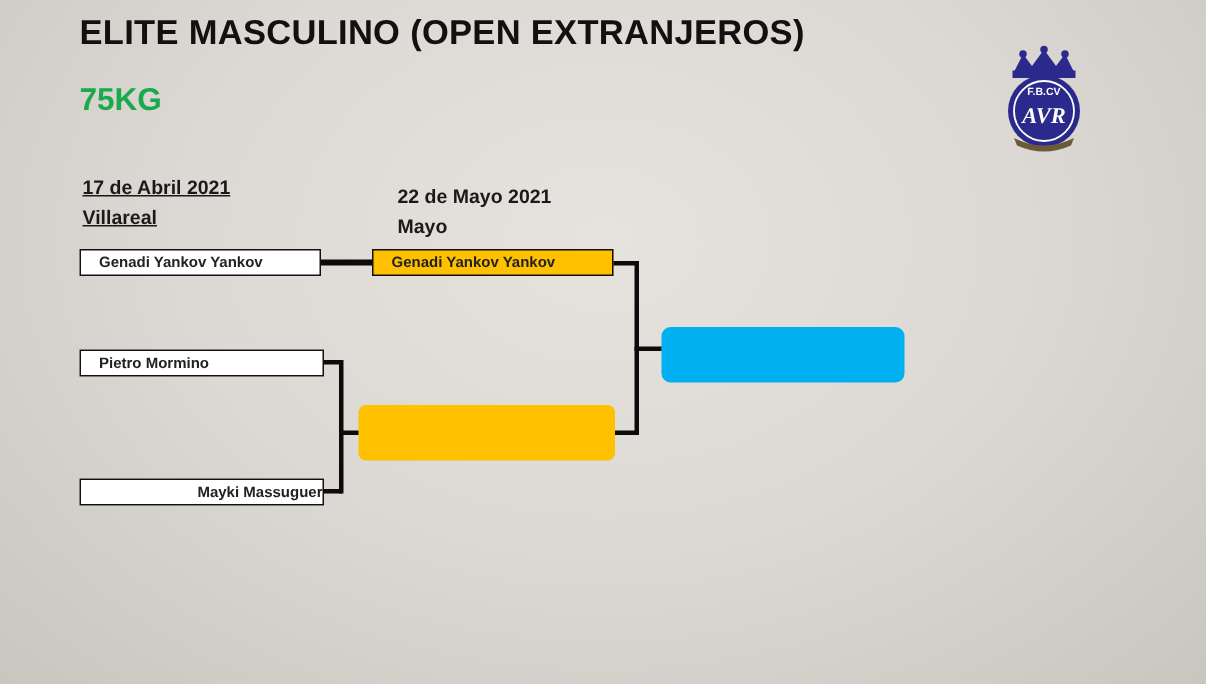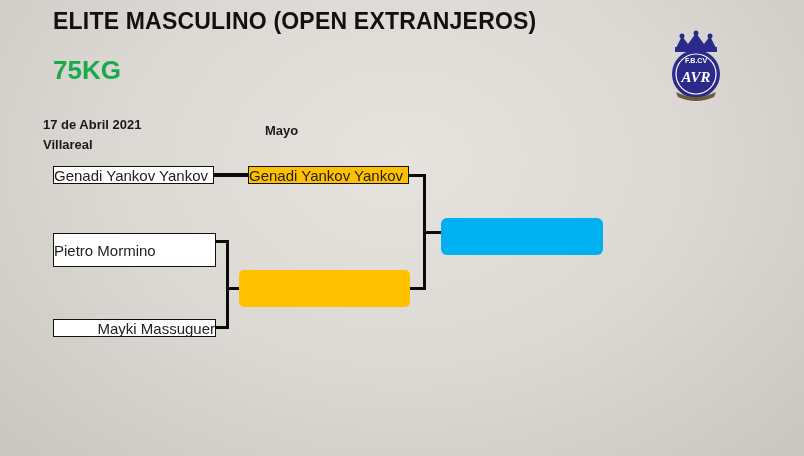--- a/index.html
+++ b/index.html
@@ -3,25 +3,25 @@
 <meta charset="utf-8">
 <style>
   html, body { margin: 0; padding: 0; }
   body {
     width: 804px; height: 456px; overflow: hidden; position: relative;
     background: radial-gradient(ellipse at 50% 35%, #e6e3de 0%, #dcd8d3 50%, #c9c5bf 100%);
     font-family: "Liberation Sans", sans-serif;
   }
   .abs { position: absolute; }
   .title { left: 53px; top: 8px; font-size: 23px; font-weight: bold; color: #111; letter-spacing: 0.2px; white-space: nowrap; }
-  .subtitle { left: 53px; top: 55px; font-size: 26px; font-weight: bold; color: #1aaa4b; }
+  .subtitle { left: 53px; top: 55px; font-size: 21px; font-weight: bold; color: #1aaa4b; }
   .date { font-size: 13px; font-weight: bold; color: #1a1a1a; line-height: 20px; }
   .slot {
     position: absolute; box-sizing: border-box; border: 1.5px solid #111;
-    font-size: 15px; font-weight: normal; color: #222; padding-left: 0;
+    font-size: 10px; font-weight: bold; color: #222; padding-left: 12px;
     display: flex; align-items: center; white-space: nowrap;
   }
   .slot.white { background: #ffffff; }
   .slot.gold { background: #ffc000; }
   .slot.empty-gold { border: none; background: #ffc000; border-radius: 5px; }
   .slot.empty-blue { border: none; background: #00b0f0; border-radius: 6px; }
   .line { position: absolute; background: #0b0b0b; }
   .logo { left: 670px; top: 30px; width: 52px; height: 72px; }
 </style>
 </head>
@@ -38,33 +38,34 @@
     <circle cx="40" cy="6" r="2.5" fill="#2b2a8c"></circle>
     <rect x="5" y="17" width="42" height="5" fill="#2b2a8c"></rect>
     <circle cx="26" cy="44" r="24" fill="#2b2a8c"></circle>
     <circle cx="26" cy="44" r="20" fill="none" stroke="#ffffff" stroke-width="1.2"></circle>
     <text x="26" y="33" font-size="7" fill="#ffffff" text-anchor="middle" font-family="Liberation Sans, sans-serif" font-weight="bold">F.B.CV</text>
     <text x="26" y="52" font-size="15" fill="#ffffff" text-anchor="middle" font-family="Liberation Serif, serif" font-style="italic" font-weight="bold">AVR</text>
     <path d="M6 62 Q26 72 46 62 L44 67 Q26 75 8 67 Z" fill="#6b5a3a"></path>
   </svg>
 </div>
 
-<div class="abs date" style="left:43px; top:115px;">
+<div class="abs date" style="left:55px; top:115px;text-decoration:underline;">
   <div>17 de Abril 2021</div>
   <div>Villareal</div>
 </div>
 
 <div class="abs date" style="left:265px; top:121px;">
+  <div>22 de Mayo 2021</div>
   <div>Mayo</div>
 </div>
 
 <div class="slot white" style="left:53px; top:166px; width:161px; height:18px;">
   <span>Genadi Yankov Yankov</span>
 </div>
-<div class="slot white" style="left:53px; top:233px; width:163px; height:34px;">
+<div class="slot white" style="left:53px; top:233px; width:163px; height:18px;">
   <span>Pietro Mormino</span>
 </div>
 <div class="slot white" style="left:53px; top:319px; width:163px; height:18px;justify-content:flex-end;">
   <span>Mayki  Massuguer</span>
 </div>
 
 <div class="slot gold" style="left:248px; top:166px; width:161px; height:18px;">
   <span>Genadi Yankov Yankov</span>
 </div>
 <div class="slot empty-gold" style="left:239px; top:270px; width:171px; height:37px;">

